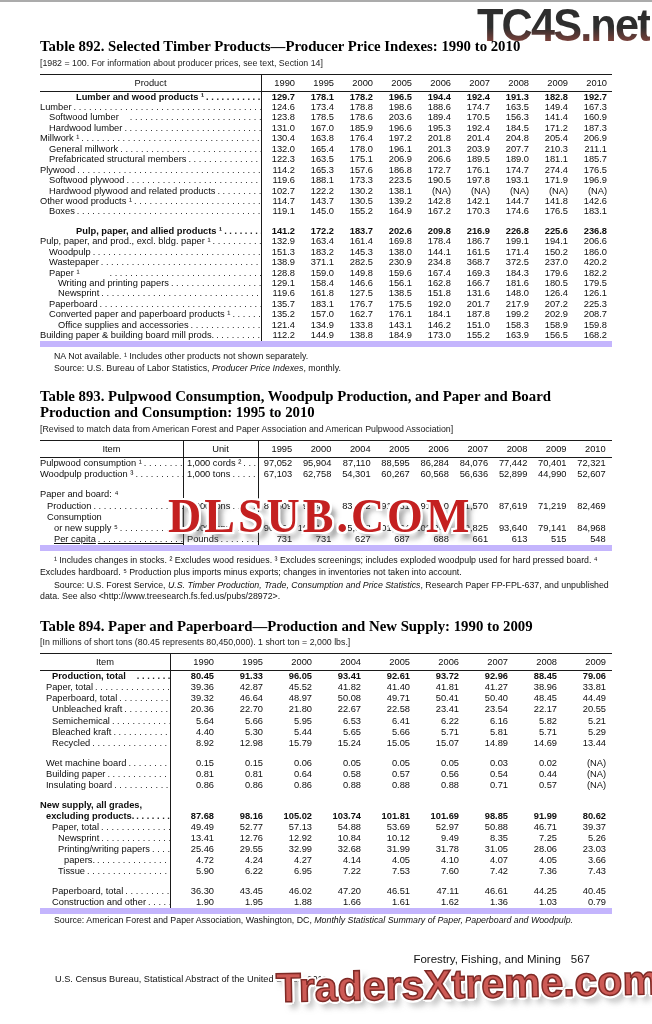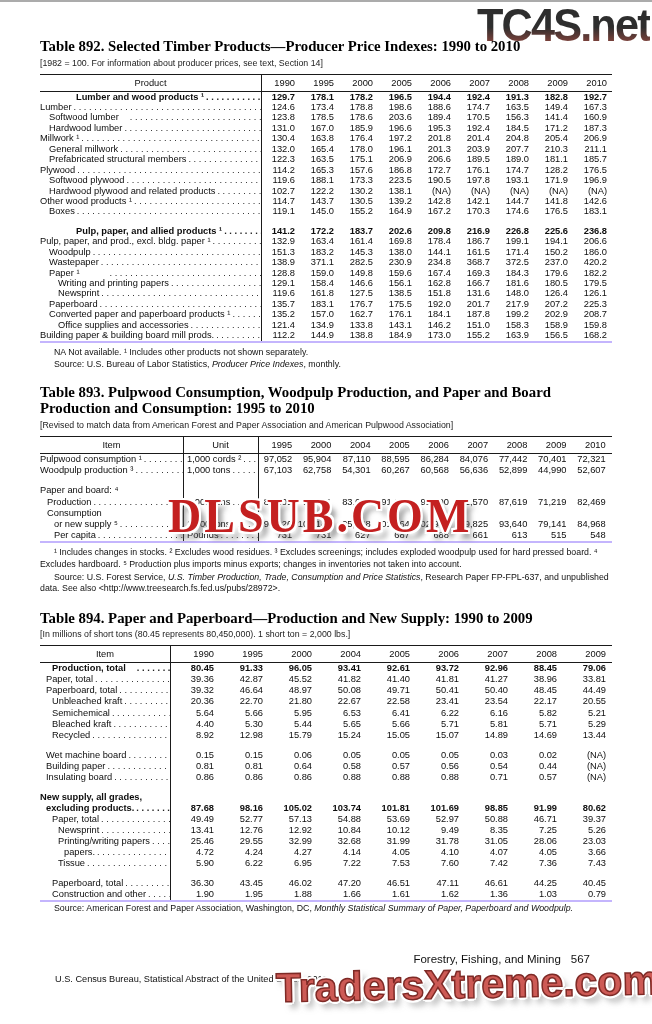--- a/index.html
+++ b/index.html
@@ -7,21 +7,21 @@
        font-family:"Liberation Sans",sans-serif;color:#111;}
   *{box-sizing:border-box;}
   .scanline{position:absolute;top:0;left:0;right:0;height:2px;background:#ababab;}
   .page{padding:38px 40px 0 40px;position:relative;}
 
   .ttl{font-family:"Liberation Serif",serif;font-weight:700;font-size:14.8px;
        line-height:16.6px;color:#000;margin:0 0 3px 0;max-width:588px;}
   .note{font-size:8.8px;line-height:11px;margin:0 0 5px 0;color:#1a1a1a;}
 
   .twrap{position:relative;width:572px;border-top:1.5px solid #1a1a1a;
-         border-bottom:2px solid #c4b5fd;font-size:9.3px;color:#0d0d0d;}
+         border-bottom:6px solid #c4b5fd;font-size:9.3px;color:#0d0d0d;}
   .t892{--lblw:221px;--colw:39px;--rowh:10.45px;}
   .t893{--lblw:143px;--unitw:75px;--colw:39.2px;--rowh:11.2px;}
   .t894{--lblw:130px;--colw:49px;--rowh:11.05px;}
   .trow{display:flex;height:var(--rowh);line-height:var(--rowh);white-space:nowrap;}
   .trow.blank{height:9px;}
   .trow.bold{font-weight:700;}
   .thead{height:17px;line-height:17px;border-bottom:1.5px solid #1a1a1a;}
   .hl{width:var(--lblw);text-align:center;display:inline-block;}
   .hu{width:var(--unitw);text-align:center;display:inline-block;}
   .hv{width:var(--colw);text-align:right;padding-right:5px;display:inline-block;}
@@ -199,21 +199,21 @@
             <span class="lt">Plywood</span>
             <span class="dots"></span>
           </span>
           <span class="vcell">114.2</span>
           <span class="vcell">165.3</span>
           <span class="vcell">157.6</span>
           <span class="vcell">186.8</span>
           <span class="vcell">172.7</span>
           <span class="vcell">176.1</span>
           <span class="vcell">174.7</span>
-          <span class="vcell">128.2</span>
+          <span class="vcell">274.4</span>
           <span class="vcell">176.5</span>
         </div>
         <div class="trow">
           <span class="lcell" style="padding-left: 9px;">
             <span class="lt">Softwood plywood</span>
             <span class="dots"></span>
           </span>
           <span class="vcell">119.6</span>
           <span class="vcell">188.1</span>
           <span class="vcell">173.3</span>
@@ -541,21 +541,21 @@
           <span class="vcell">103,147</span>
           <span class="vcell">95,068</span>
           <span class="vcell">101,864</span>
           <span class="vcell">102,948</span>
           <span class="vcell">99,825</span>
           <span class="vcell">93,640</span>
           <span class="vcell">79,141</span>
           <span class="vcell">84,968</span>
         </div>
         <div class="trow">
-          <span class="lcell" style="padding-left: 14px;">
+          <span class="lcell" style="padding-left: 14px; text-decoration: underline;">
             <span class="lt">Per capita</span>
             <span class="dots"></span>
           </span>
           <span class="ucell">
             <span class="lt">Pounds</span>
             <span class="dots"></span>
           </span>
           <span class="vcell">731</span>
           <span class="vcell">731</span>
           <span class="vcell">627</span>

